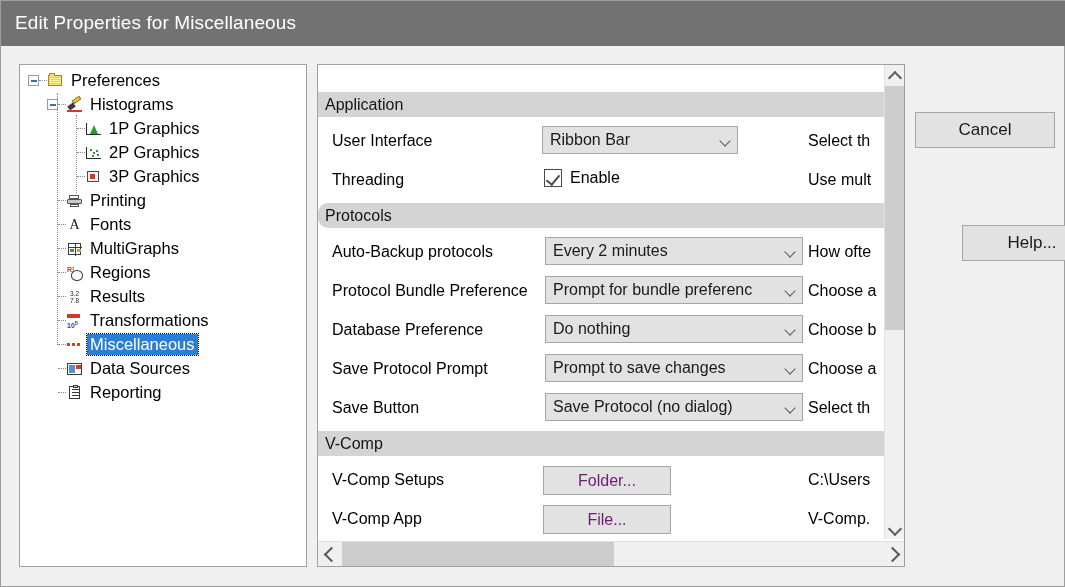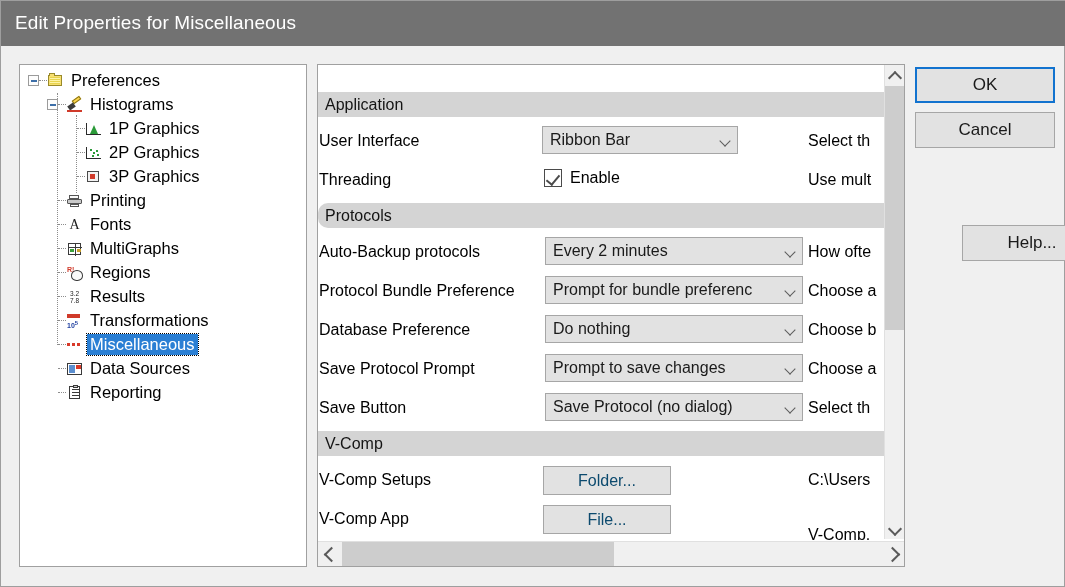--- a/index.html
+++ b/index.html
@@ -244,21 +244,21 @@
     background: #d4d4d4;
   }
   .section-label {
     position: absolute; left: 7px; top: 2px;
     font-size: 16px; color: #141414;
     line-height: 21px; white-space: nowrap;
   }
   .prop-name {
     position: absolute;
     font-size: 16px; color: #000000;
-    white-space: nowrap; line-height: 20px;
+    white-space: nowrap; line-height: 20px; padding-left: 13px;
   }
   .prop-desc {
     position: absolute;
     font-size: 16px; color: #000000;
     white-space: nowrap; line-height: 20px;
     overflow: hidden;
   }
   .combo {
     position: absolute;
     height: 28px;
@@ -310,21 +310,21 @@
   .check-label {
     font-size: 16px; color: #000; margin-left: 8px;
     white-space: nowrap;
   }
   .gridbtn {
     position: absolute;
     height: 29px;
     background: #e2e2e2;
     border: 1px solid #a6a6a6;
     box-sizing: border-box;
-    font-size: 16px; color: #0c4a6e;
+    font-size: 16px; color: #701a75;
     display: flex; align-items: center; justify-content: center;
   }
 
   
   .vscroll {
     position: absolute; right: 0; top: 0;
     width: 20px; height: 474px;
     background: #f0f0f0;
     border-left: 1px solid #e0e0e0;
     box-sizing: border-box;
@@ -613,35 +613,34 @@
             </div>
             <div class="prop-desc" style="left: 490px; top: 306px; width: 72px;">Select th</div>
             <div class="section-row" style="top: 339px;">
               <span class="section-label">V-Comp</span>
             </div>
             <div class="prop-name" style="left: 1px; top: 378px;">V-Comp Setups</div>
             <div class="gridbtn" style="left: 225px; top: 374px; width: 128px;">Folder...</div>
             <div class="prop-desc" style="left: 490px; top: 378px; width: 72px;">C:\Users</div>
             <div class="prop-name" style="left: 1px; top: 417px;">V-Comp App</div>
             <div class="gridbtn" style="left: 225px; top: 413px; width: 128px;">File...</div>
-            <div class="prop-desc" style="left: 490px; top: 417px; width: 72px; margin-top: 16px;">V-Comp.</div>
+            <div class="prop-desc" style="left: 490px; top: 417px; width: 72px;">V-Comp.</div>
           </div>
       </div>
 
       <div class="vscroll">
         <div class="vsb-up"></div>
         <div class="vsb-thumb"></div>
         <div class="vsb-down"></div>
       </div>
 
       <div class="hscroll">
         <div class="hsb-left"></div>
         <div class="hsb-thumb"></div>
         <div class="hsb-right"></div>
       </div>
     </div>
 
-    <div class="dlgbtn default" style="left:914px; top:21px;">OK</div>
     <div class="dlgbtn" style="left:914px; top:66px;">Cancel</div>
     <div class="dlgbtn" style="left:914px; top:179px;margin-left:47px;">Help...</div>
 
   </div>
 </div>
 
 </body></html>

